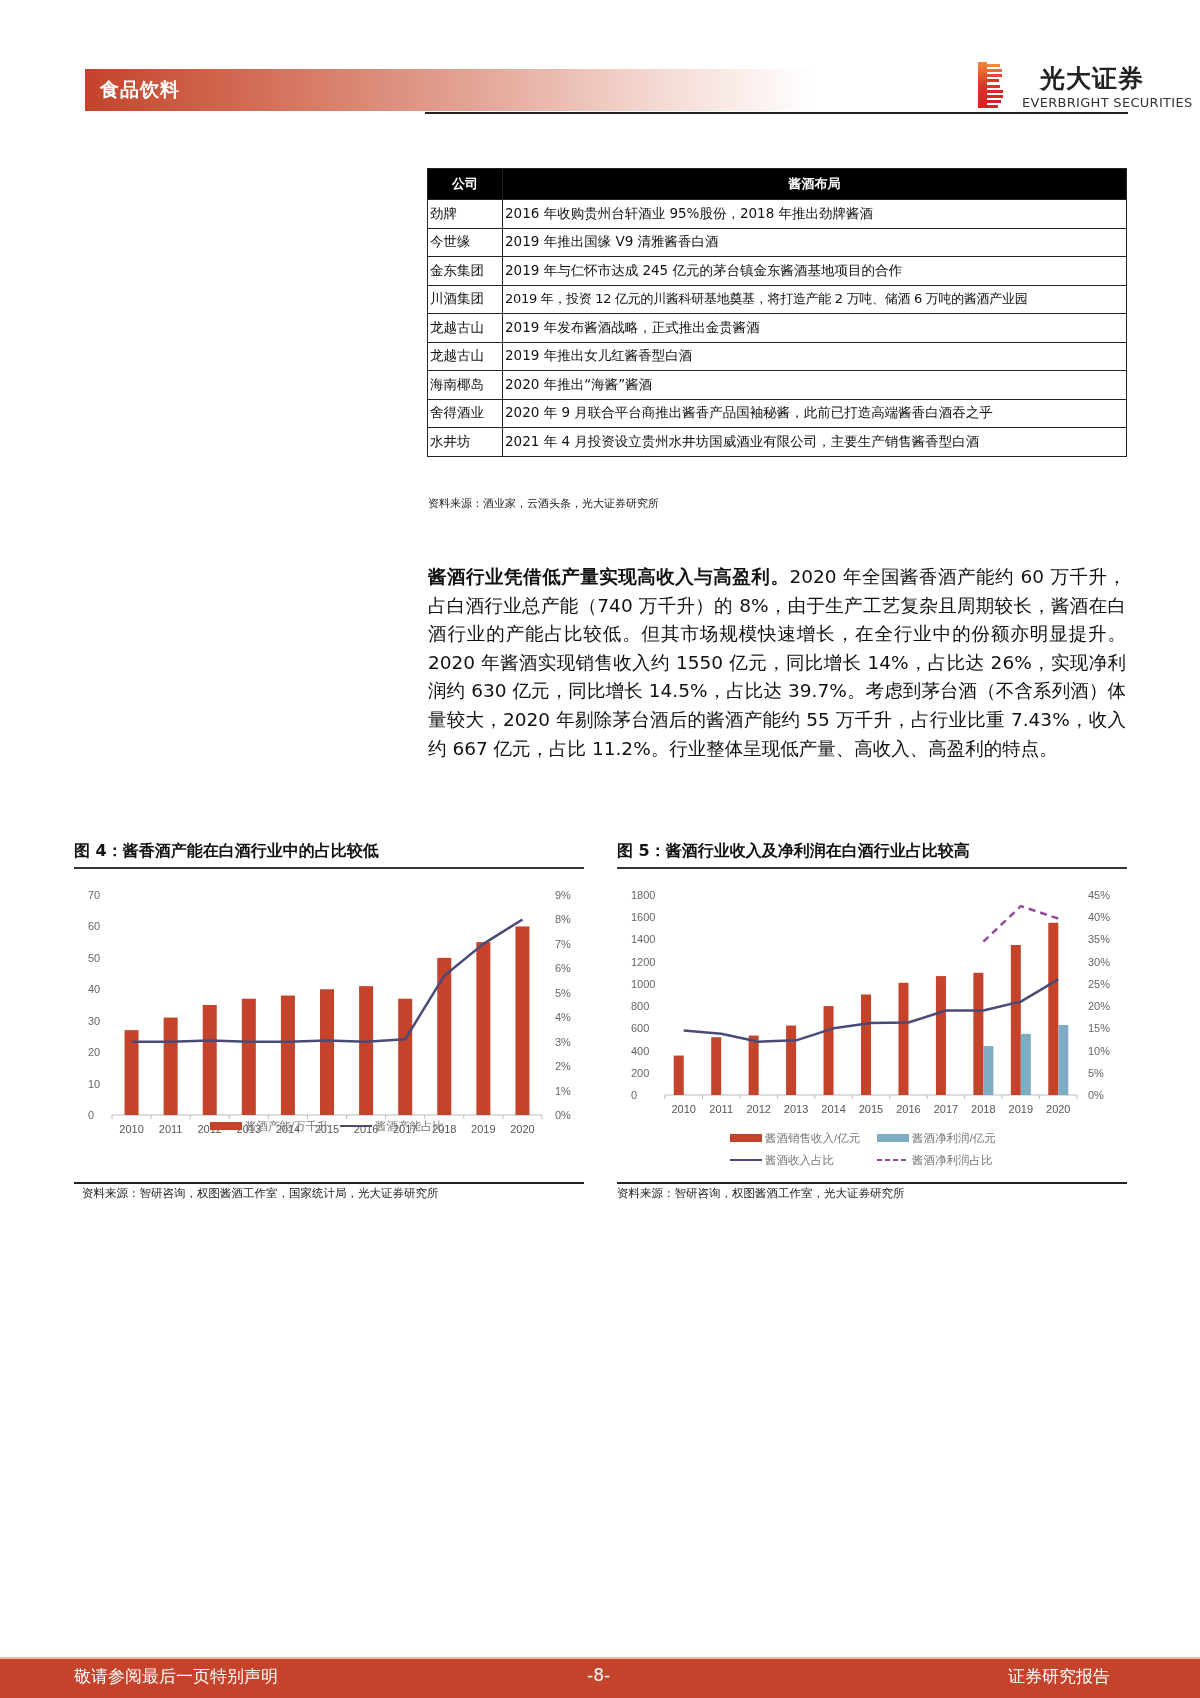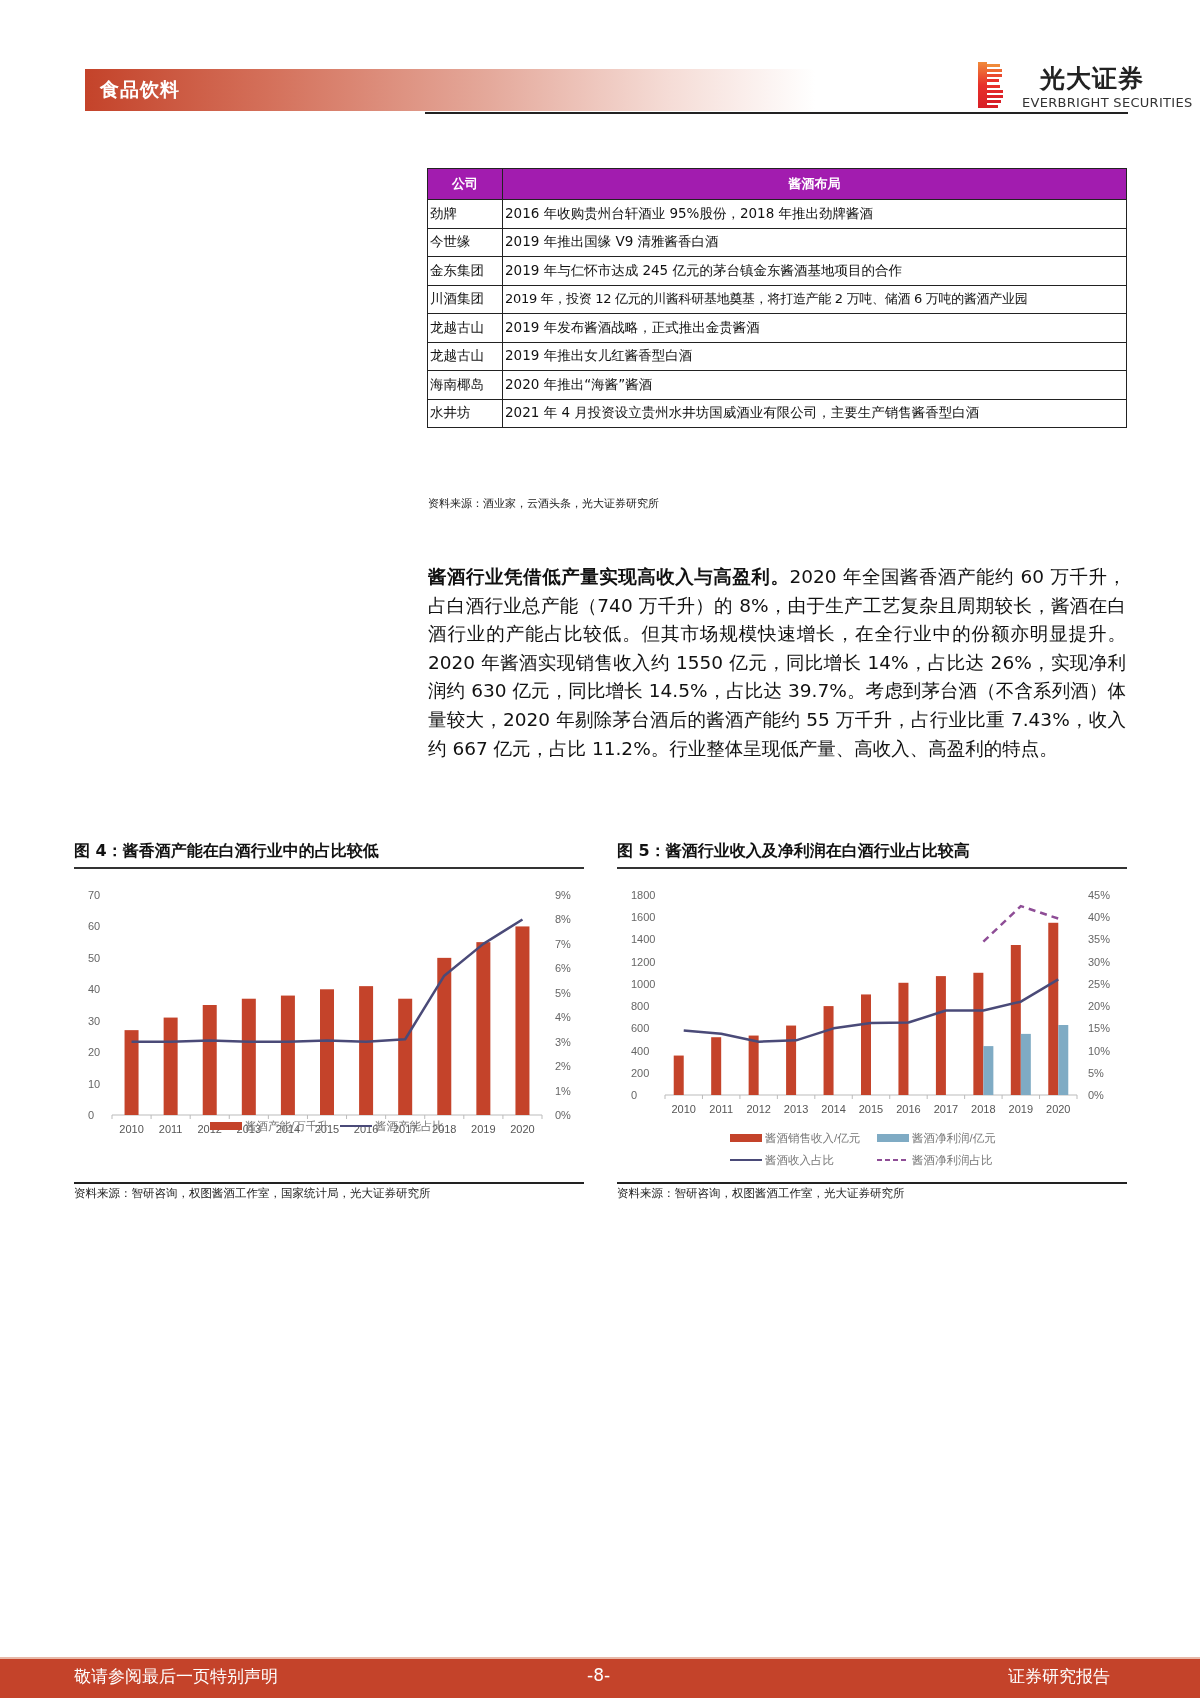--- a/index.html
+++ b/index.html
@@ -8,21 +8,21 @@
   
   .hdr-band{left:85px;top:69px;width:730px;height:42px;background:linear-gradient(90deg,#c4432a 0%,#d4705a 25%,#e4a89a 55%,#f5dcd6 80%,#ffffff 100%);}
   .hdr-title{left:100px;top:77px;font-size:19px;font-weight:bold;color:#fff;letter-spacing:1px;}
   .hdr-line{left:425px;top:112px;width:703px;height:2px;background:#222;}
   .logo-mark{left:978px;top:62px;width:26px;height:46px;}
   .logo-cn{left:1020px;top:62px;font-size:25px;font-weight:bold;color:#222;letter-spacing:1px;margin-left:20px;}
   .logo-en{left:1022px;top:95px;font-size:13px;color:#333;letter-spacing:0.3px;}
   
   .tbl-title{left:428px;top:143px;font-size:15px;font-weight:bold;margin-top:29px;}
   table.t1{position:absolute;left:427px;top:168px;width:700px;border-collapse:collapse;font-size:13.5px;}
-  table.t1 th{background:#a21caf;color:#fff;font-weight:bold;height:28px;border:1.5px solid #222;font-size:13px;margin-top:24px;}
+  table.t1 th{background:#000000;color:#fff;font-weight:bold;height:28px;border:1.5px solid #222;font-size:13px;margin-top:24px;}
   table.t1 td{border:1.5px solid #222;height:27.5px;padding:0 2px;white-space:nowrap;color:#111;}
   table.t1 td.c1{width:70px;}
   .tbl-src{left:428px;top:496px;font-size:11px;color:#222;}
   
   .para{left:428px;top:563px;width:698px;font-size:18.5px;line-height:28.6px;color:#111;text-align:justify;}
   .para b{font-weight:bold;}
   
   .fig-title{font-size:16px;font-weight:bold;}
   .fig-rule{height:2px;background:#333;}
   .src-rule{height:1.5px;background:#222;}
@@ -89,20 +89,24 @@
         <td class="c1">龙越古山</td>
         <td>2019 年发布酱酒战略，正式推出金贵酱酒</td>
       </tr>
     <tr>
         <td class="c1">龙越古山</td>
         <td>2019 年推出女儿红酱香型白酒</td>
       </tr>
     <tr>
         <td class="c1">海南椰岛</td>
         <td>2020 年推出“海酱”酱酒</td>
+      </tr>
+    <tr>
+        <td class="c1">舍得酒业</td>
+        <td>2020 年 9 月联合平台商推出酱香产品国袖秘酱，此前已打造高端酱香白酒吞之乎</td>
       </tr>
     <tr>
         <td class="c1">水井坊</td>
         <td>2021 年 4 月投资设立贵州水井坊国威酒业有限公司，主要生产销售酱香型白酒</td>
       </tr>
   </tbody>
 </table>
 <div class="abs tbl-src">资料来源：酒业家，云酒头条，光大证券研究所</div>
 
 <div class="abs para"><b>酱酒行业凭借低产量实现高收入与高盈利。</b><span>2020 年全国酱香酒产能约 60 万千升，占白酒行业总产能（740 万千升）的 8%，由于生产工艺复杂且周期较长，酱酒在白酒行业的产能占比较低。但其市场规模快速增长，在全行业中的份额亦明显提升。2020 年酱酒实现销售收入约 1550 亿元，同比增长 14%，占比达 26%，实现净利润约 630 亿元，同比增长 14.5%，占比达 39.7%。考虑到茅台酒（不含系列酒）体量较大，2020 年剔除茅台酒后的酱酒产能约 55 万千升，占行业比重 7.43%，收入约 667 亿元，占比 11.2%。行业整体呈现低产量、高收入、高盈利的特点。</span></div>
@@ -163,21 +167,21 @@
     <rect x="367.2727272727273" y="77.85714285714286" width="14" height="157.14285714285714" fill="#c4432a"></rect>
     <rect x="406.3636363636364" y="62.14285714285714" width="14" height="172.85714285714286" fill="#c4432a"></rect>
     <rect x="445.4545454545455" y="46.428571428571445" width="14" height="188.57142857142856" fill="#c4432a"></rect>
     <polyline points="61.54545454545455,161.66666666666669 100.63636363636364,161.66666666666669 139.72727272727275,160.44444444444446 178.8181818181818,161.66666666666669 217.90909090909093,161.66666666666669 257,160.44444444444446 296.0909090909091,161.66666666666669 335.1818181818182,159.22222222222223 374.2727272727273,95.66666666666669 413.3636363636364,63.888888888888886 452.4545454545455,39.44444444444446" fill="none" stroke="#4a4a78" stroke-width="2.5" stroke-linejoin="round"></polyline>
     <rect x="140" y="242" width="32" height="8" fill="#c4432a"></rect>
     <text x="175" y="250" font-size="11.5" fill="#777">酱酒产能/万千升</text>
     <line x1="270" y1="246" x2="302" y2="246" stroke="#4a4a78" stroke-width="2"></line>
     <text x="305" y="250" font-size="11.5" fill="#777">酱酒产能占比</text>
   </svg>
 <div class="abs src-rule" style="left:74px;top:1182px;width:510px;"></div>
-<div class="abs src" style="left:74px;top:1186px;">资料来源：智研咨询，权图酱酒工作室，国家统计局，光大证券研究所</div>
+<div class="abs src" style="left:82px;top:1186px;">资料来源：智研咨询，权图酱酒工作室，国家统计局，光大证券研究所</div>
 
 <div class="abs fig-title" style="left:617px;top:841px;">图 5：酱酒行业收入及净利润在白酒行业占比较高</div>
 <div class="abs fig-rule" style="left:617px;top:867px;width:510px;"></div>
 <svg class="abs" id="fig5" style="left:615px;top:880px;" width="525" height="290">
     <text x="16" y="219" font-size="11" fill="#666" text-anchor="start">0</text>
     <text x="16" y="196.77777777777777" font-size="11" fill="#666" text-anchor="start">200</text>
     <text x="16" y="174.55555555555554" font-size="11" fill="#666" text-anchor="start">400</text>
     <text x="16" y="152.33333333333331" font-size="11" fill="#666" text-anchor="start">600</text>
     <text x="16" y="130.11111111111111" font-size="11" fill="#666" text-anchor="start">800</text>
     <text x="16" y="107.88888888888889" font-size="11" fill="#666" text-anchor="start">1000</text>

